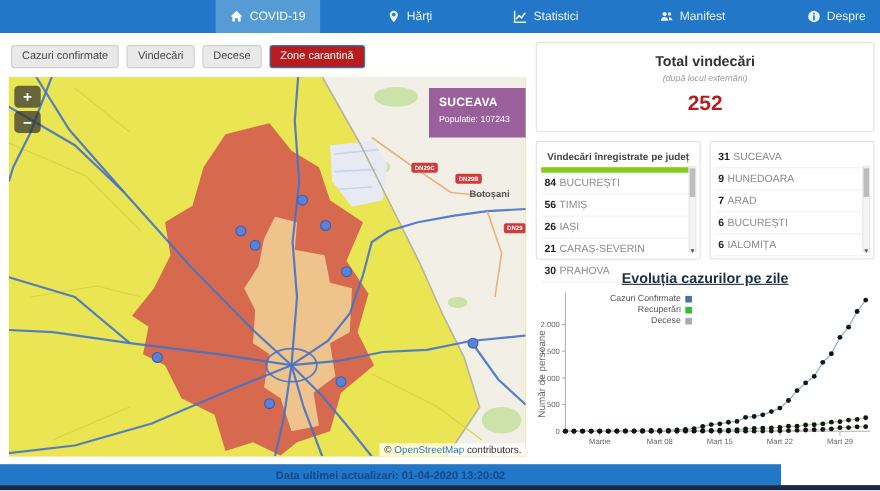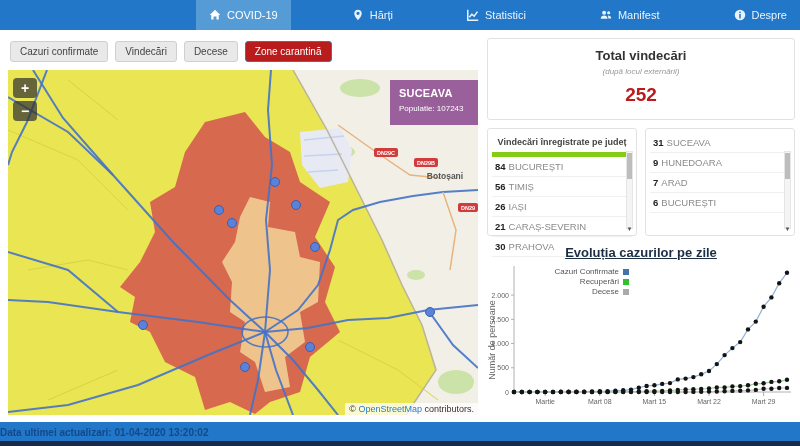--- a/index.html
+++ b/index.html
@@ -54,21 +54,21 @@
   .fake-arrow { position:absolute; right:3px; top:96px; width:7px; height:8px; font-size:6px; color:#555; text-align:center; line-height:8px; }
 
   
   .chart-area { margin-top:9px; position:relative; height:175px; }
   .chart-title { text-align:center; font-size:13px; font-weight:bold; color:#1B2E44; text-decoration:underline; margin-bottom:2px; }
   .chart-legend { position:absolute; left:26px; top:22px; }
   .legend-row { display:flex; justify-content:flex-end; align-items:center; font-size:8px; color:#555; line-height:10px; width:116px; }
   .legend-swatch { display:inline-block; width:6px; height:6px; margin-left:4px; }
 
   
-  .footer-bar { position:absolute; left:0; top:422px; width:800px; height:19px; background:#2277C8; text-align:left; }
+  .footer-bar { position:absolute; left:0; top:422px; width:710px; height:19px; background:#2277C8; text-align:center; }
   .footer-bar .txt { font-size:10px; font-weight:bold; color:#11498A; line-height:19px; }
   .footer-dark { position:absolute; left:0; top:441px; width:800px; height:5px; background:#1B2A44; }
 </style>
 </head>
 <body>
 
 <div class="app">
 
   <div class="navbar">
     <div class="nav-item active">
@@ -235,20 +235,21 @@
               <div class="fake-thumb"></div>
             </div>
           <div class="fake-arrow">▼</div>
         </div>
         <div class="card list-card">
           <div class="list-rows" id="deaths-rows">
               <div class="list-item"><span class="cnt">31</span><span class="cty">SUCEAVA</span></div>
               <div class="list-item"><span class="cnt">9</span><span class="cty">HUNEDOARA</span></div>
               <div class="list-item"><span class="cnt">7</span><span class="cty">ARAD</span></div>
               <div class="list-item"><span class="cnt">6</span><span class="cty">BUCUREȘTI</span></div>
+              <div class="list-item"><span class="cnt">6</span><span class="cty">IALOMIȚA</span></div>
             </div>
           <div class="fake-scrollbar">
               <div class="fake-thumb"></div>
             </div>
           <div class="fake-arrow">▼</div>
         </div>
       </div>
 
       <div class="chart-area">
         <div class="chart-title">Evoluția cazurilor pe zile</div>

